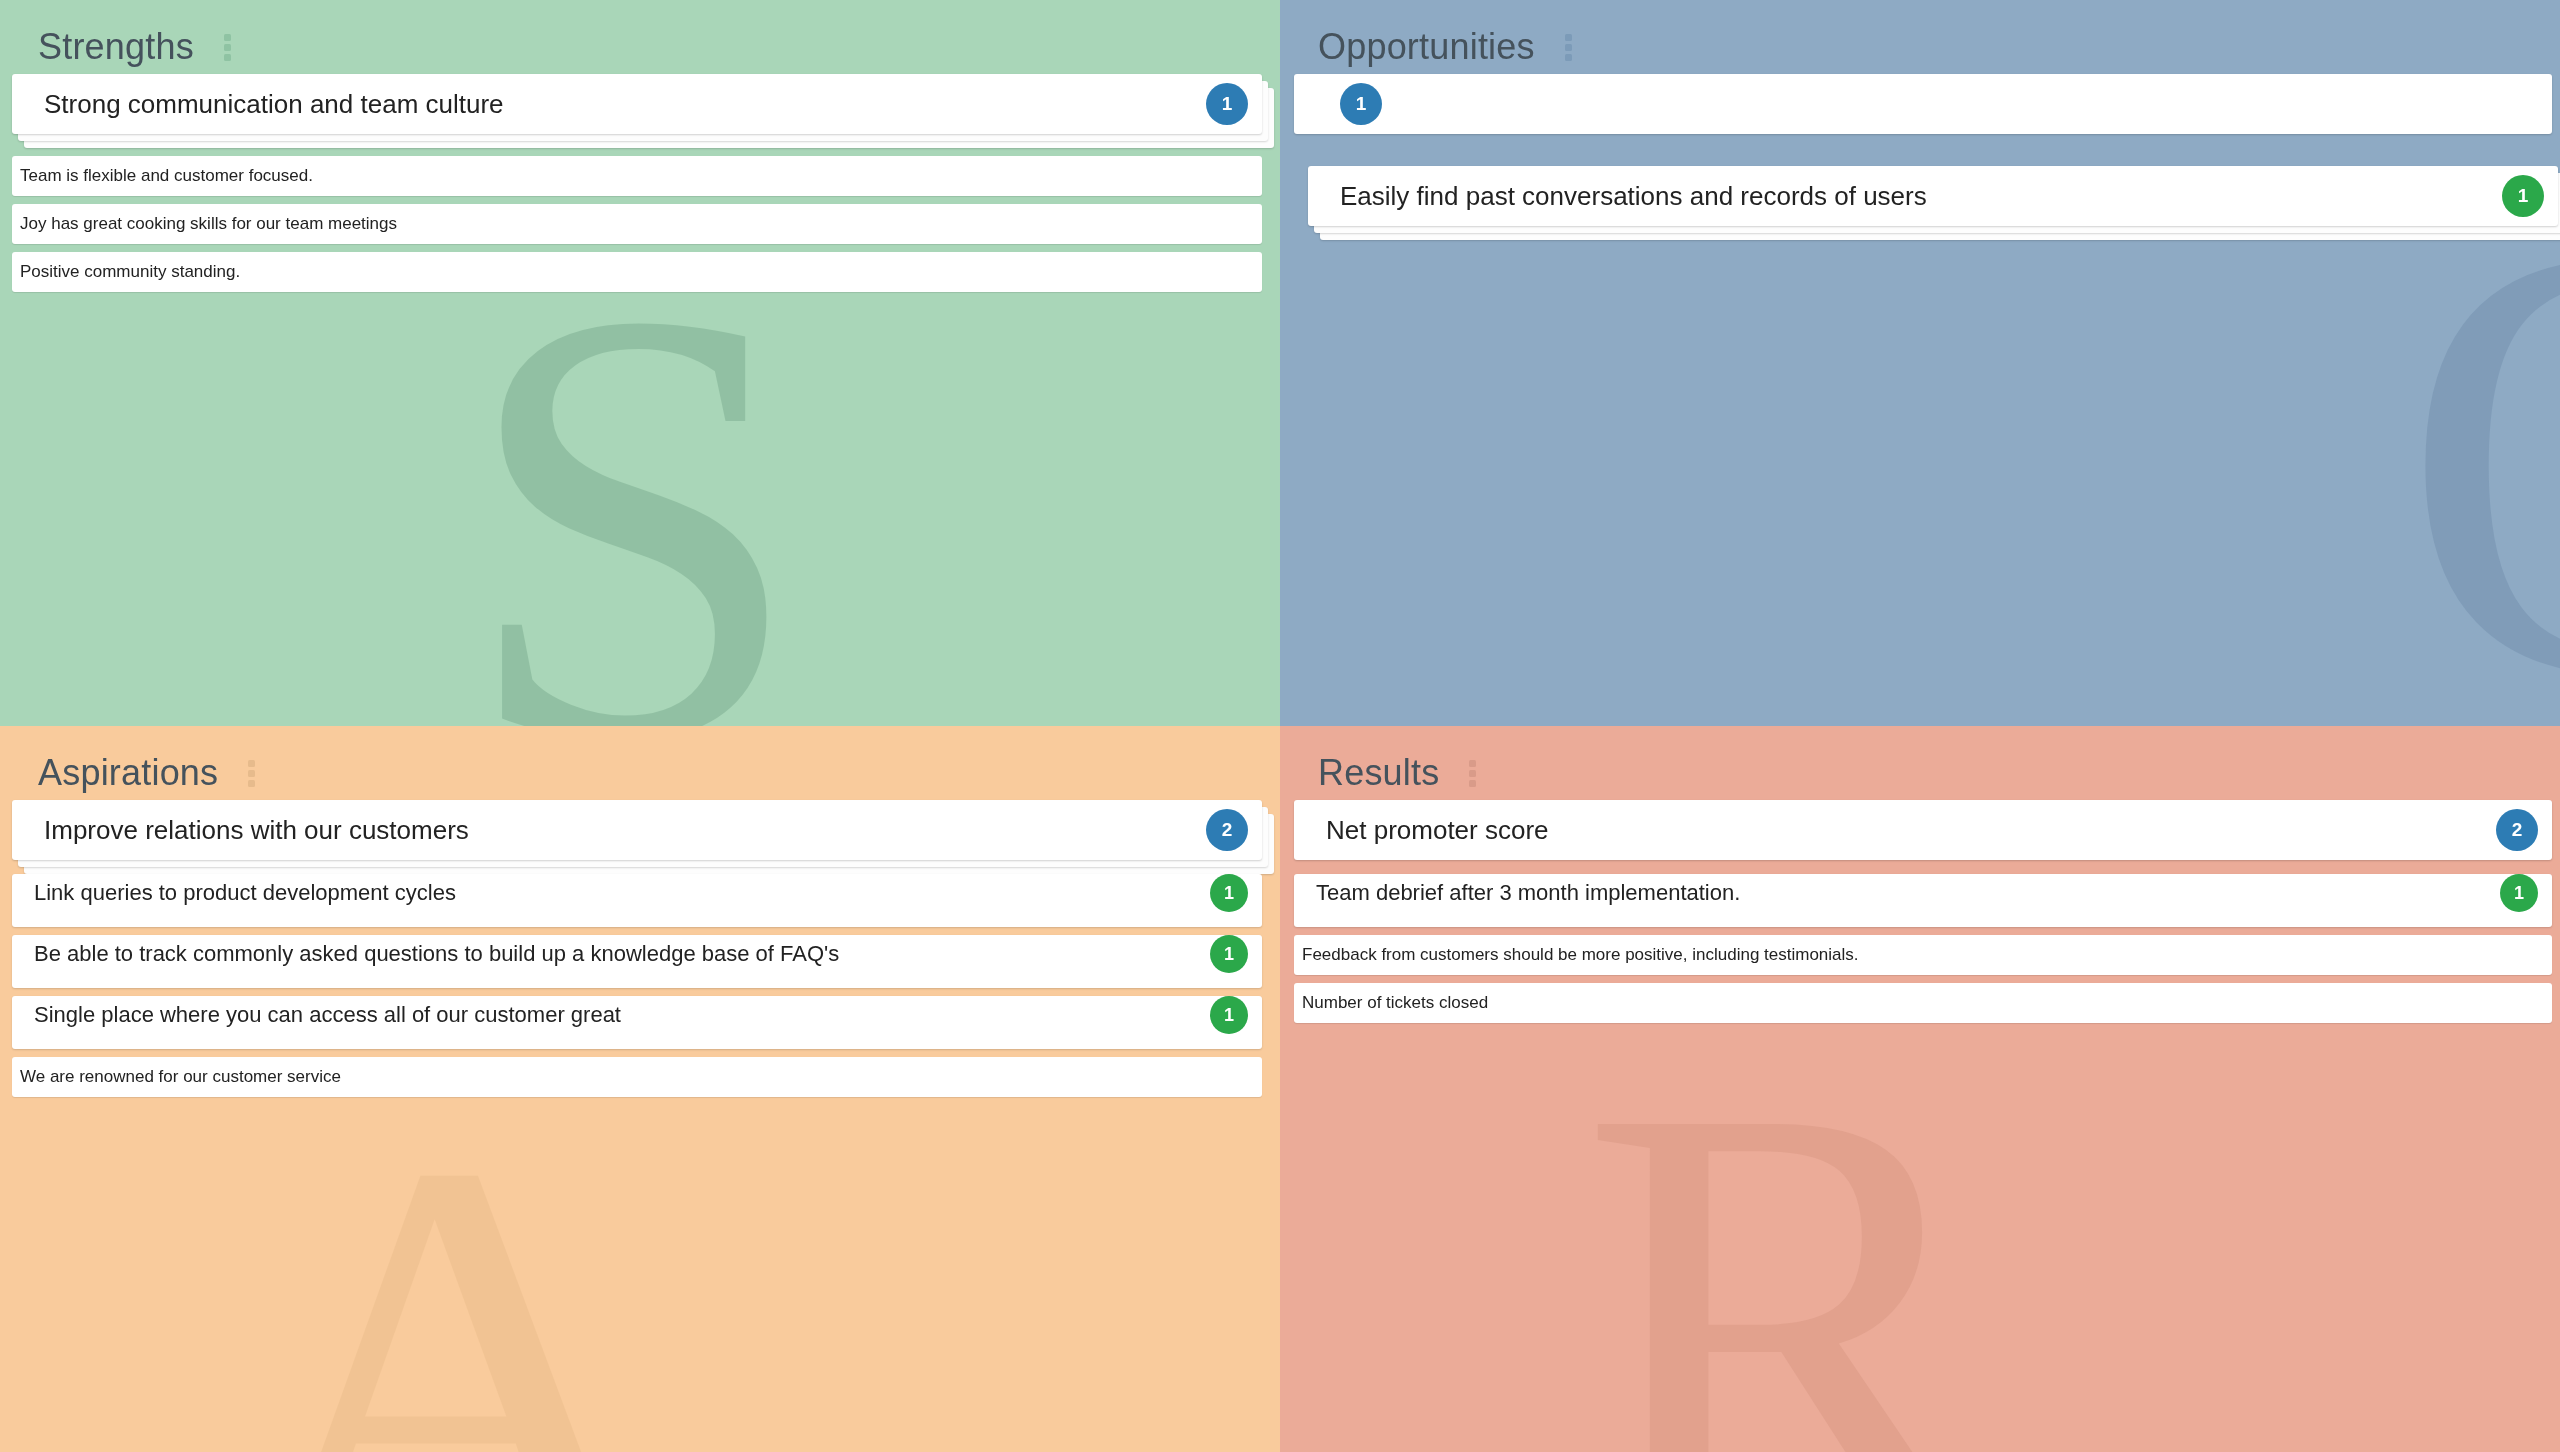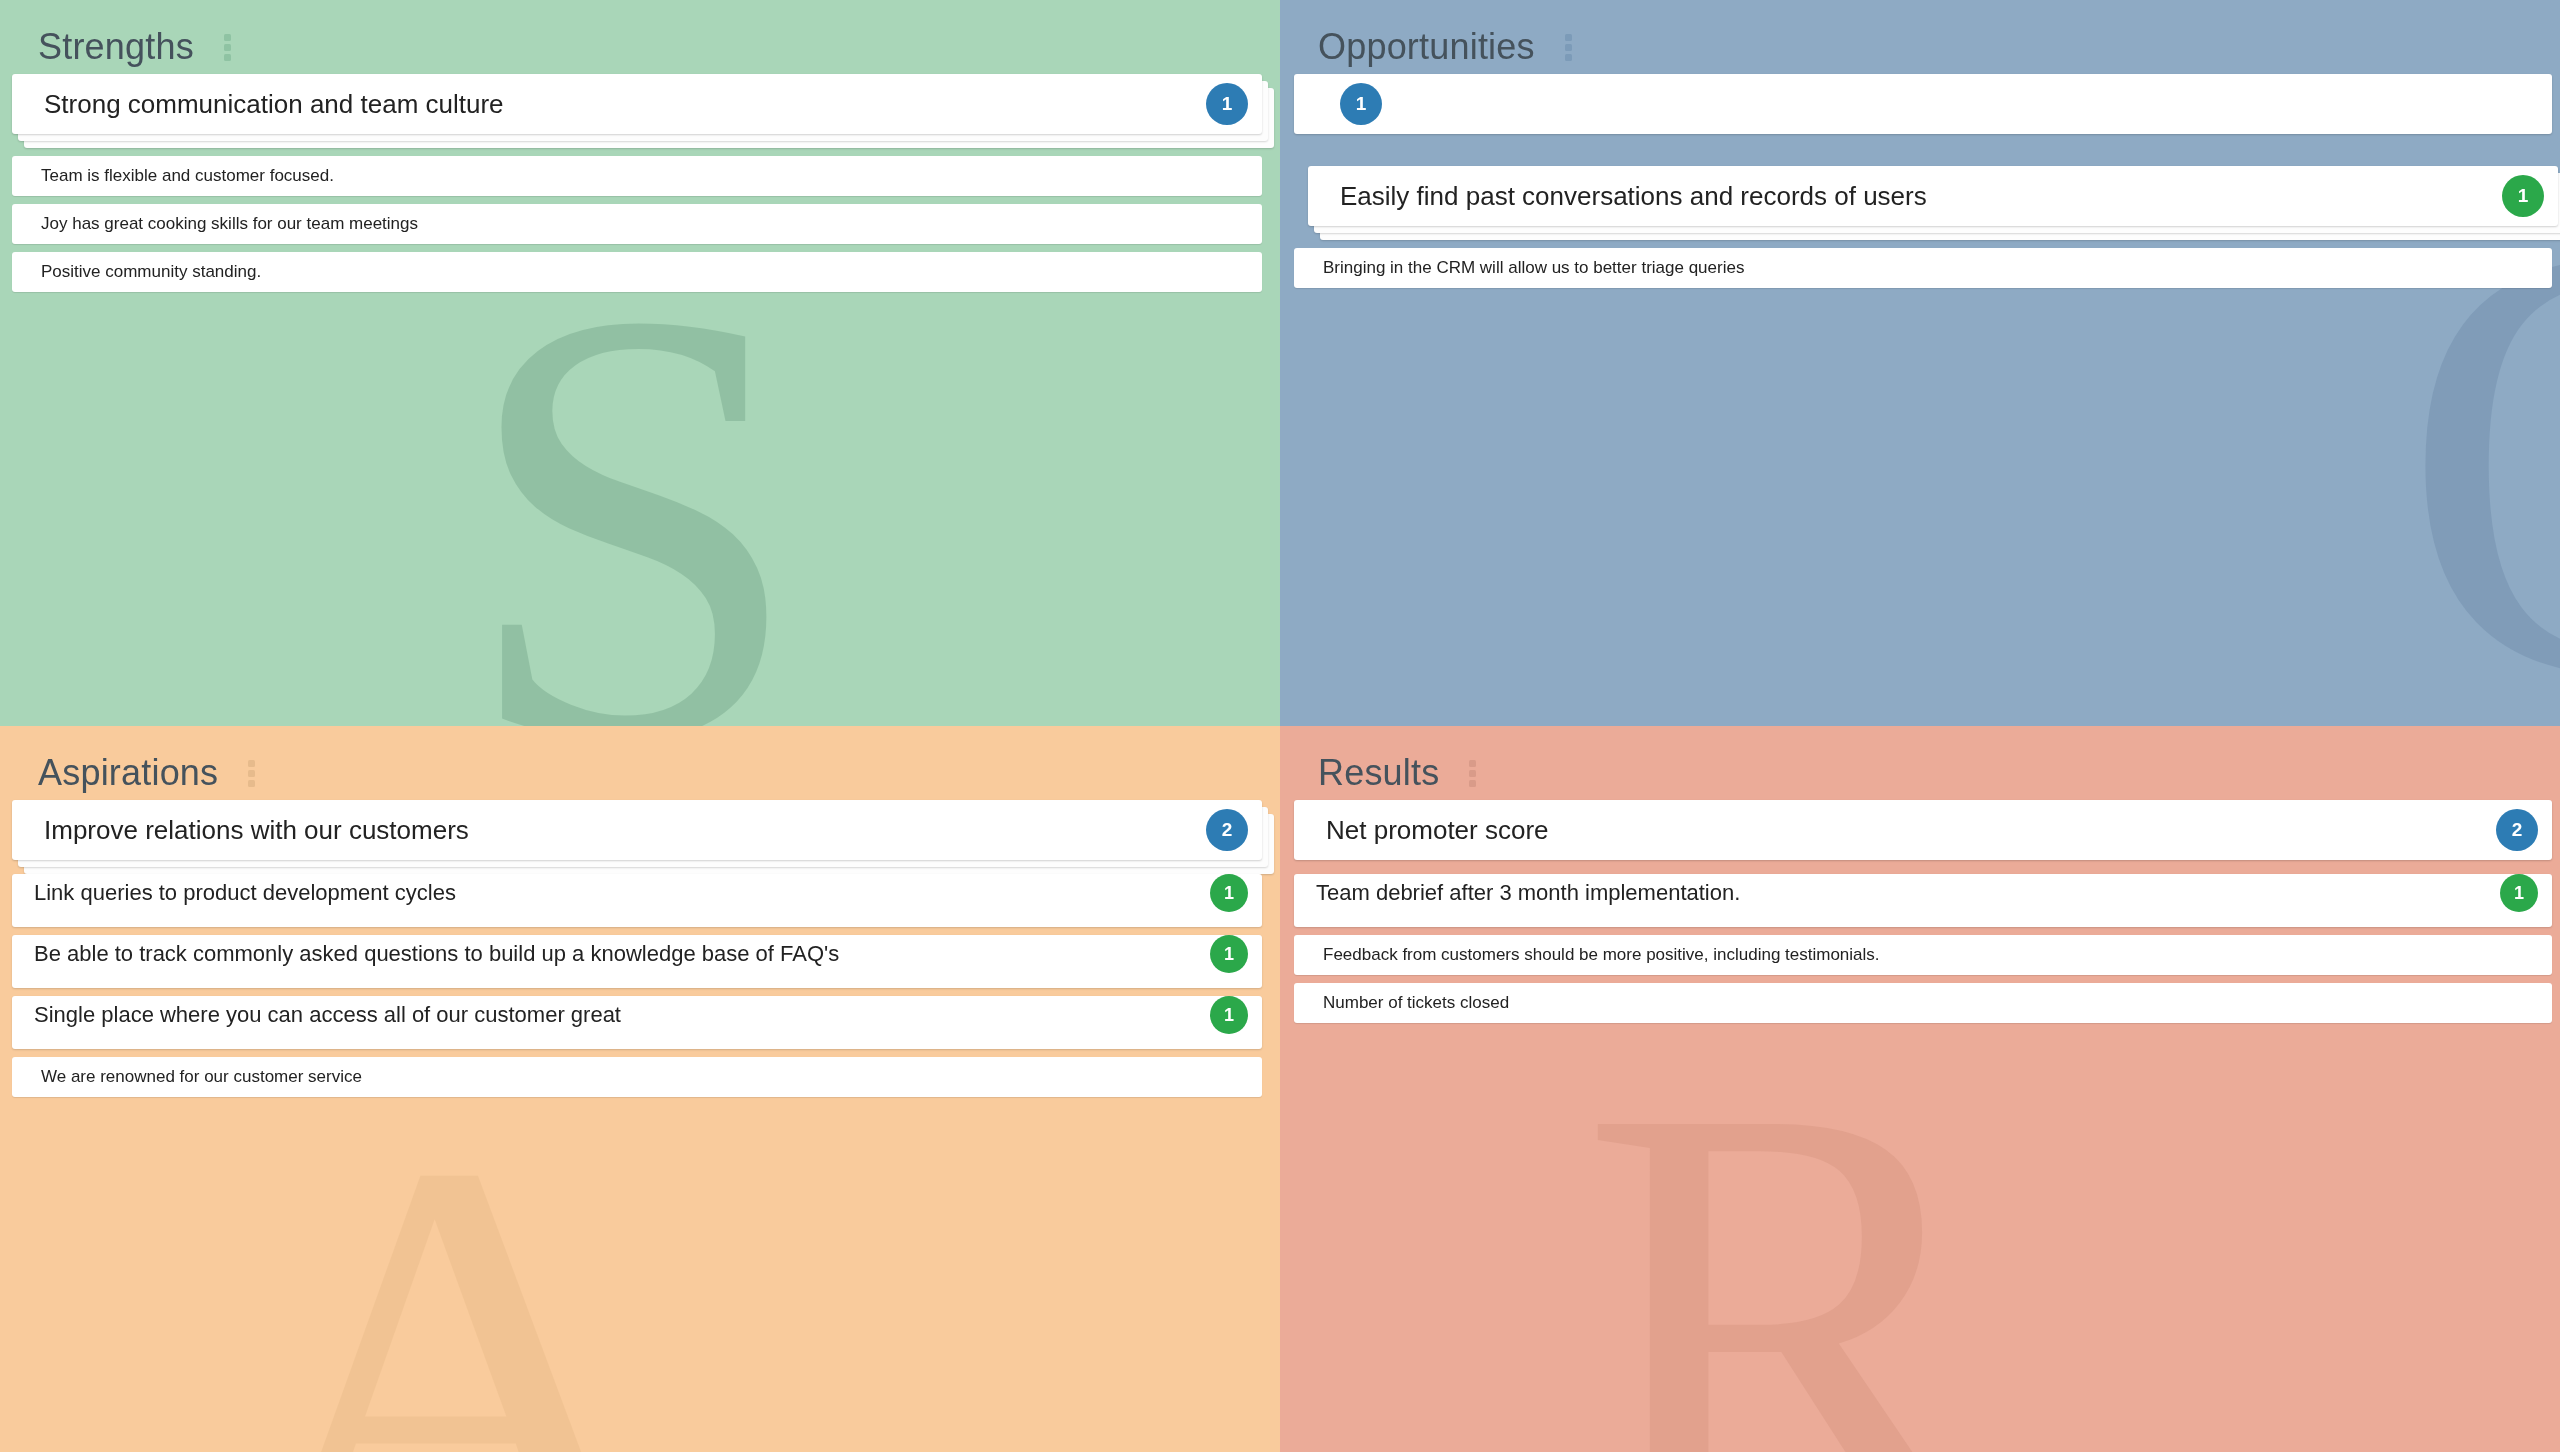--- a/index.html
+++ b/index.html
@@ -106,21 +106,21 @@
   .card.feat {
     min-height: 60px;
     padding: 0 14px 0 32px;
     box-shadow: 0 1px 2px rgba(0,0,0,0.18);
   }
   .card.feat .label { font-size: 26px; font-weight: 400; }
 
   
   .card.plain {
     min-height: 40px;
-    padding: 0 14px 0 29px;
+    padding: 0 14px 0 8px;
     box-shadow: 0 1px 1px rgba(0,0,0,0.10);
   }
   .card.plain .label { font-size: 17px; }
 
   
   .card.med { min-height: 52px; padding: 0 14px 15px 22px; box-shadow: 0 1px 2px rgba(0,0,0,0.15); }
   .card.med .label { font-size: 22px; }
 
   
   .stack::after, .stack::before {
@@ -208,23 +208,20 @@
         <span class="badge lg blue">1</span>
       </div>
       <div class="gap-sm"></div>
       <div class="card-wrap stack indent">
         <div class="card feat">
           <span class="label">Easily find past conversations and records of users</span>
           <span class="badge lg green">1</span>
         </div>
       </div>
       <div class="gap-lg"></div>
-      <div class="card plain">
-        <span class="label">Bringing in the CRM will allow us to better triage queries</span>
-      </div>
     </div>
   </section>
 
   <section class="quadrant q-aspirations">
     <div class="watermark">A</div>
     <div class="q-head">
       <span class="q-title">Aspirations</span>
       <span class="kebab">
           <i></i>
           <i></i>

